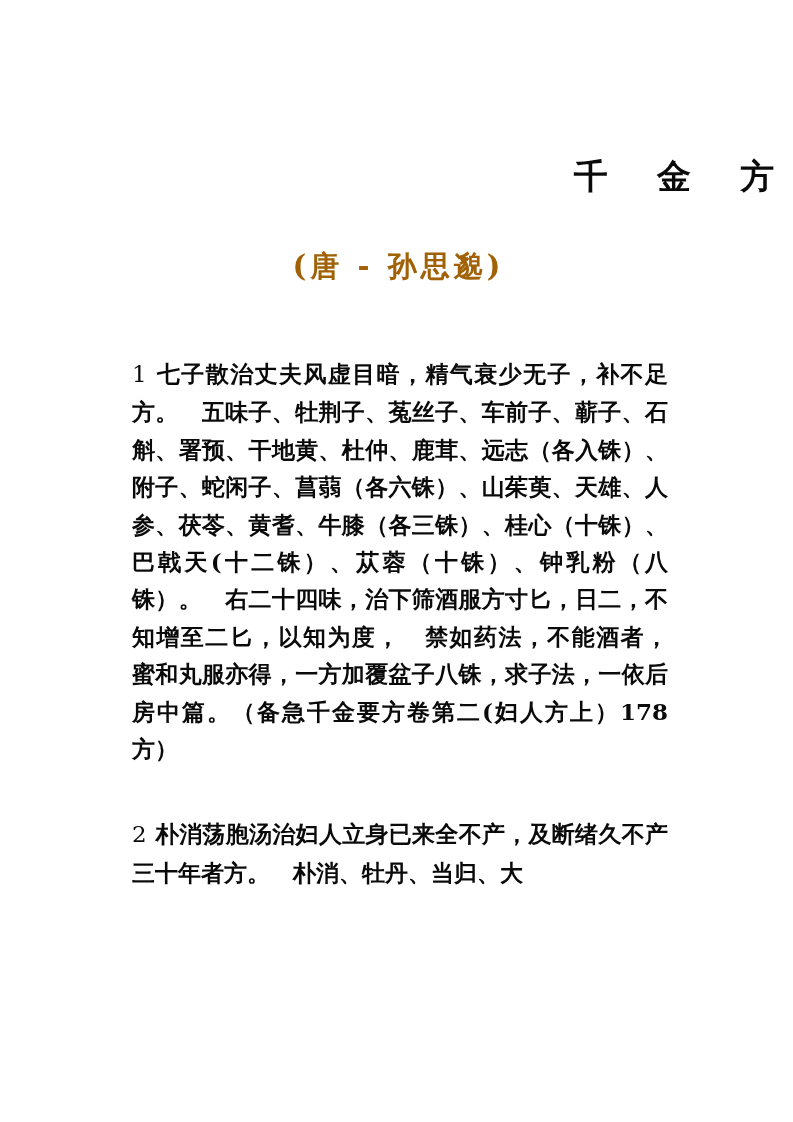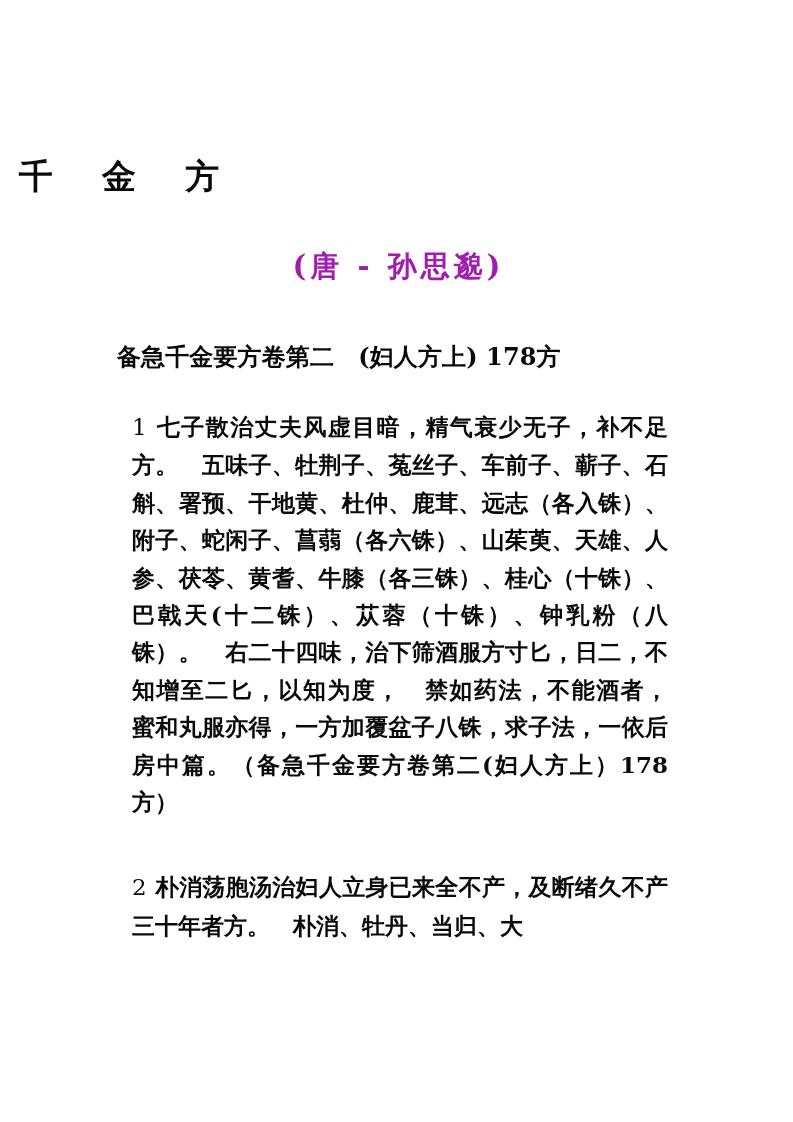--- a/index.html
+++ b/index.html
@@ -24,21 +24,21 @@
     background: #ffffff;
     padding: 0;
   }
 
   
   .doc-title {
     position: absolute;
     left: 0;
     right: 0;
     top: 136px;
-    text-align: left;
+    text-align: right;
     font-family: "DejaVu Serif", "Liberation Serif", serif;
     font-weight: 700;
     font-size: 34px;
     line-height: 1;
     letter-spacing: 0.55em;
     text-indent: 0.55em;
     color: #0a0a0a;
     white-space: nowrap;
   }
 
@@ -47,21 +47,21 @@
     left: 0;
     right: 0;
     top: 228px;
     text-align: center;
     font-family: "DejaVu Serif", "Liberation Serif", serif;
     font-weight: 700;
     font-size: 29px;
     line-height: 1;
     letter-spacing: 0.14em;
     text-indent: 0.14em;
-    color: #a21caf;
+    color: #a16207;
     white-space: nowrap;
   }
 
   
   .content {
     position: absolute;
     left: 117px;
     top: 340px;
     width: 566px;
   }
@@ -111,20 +111,19 @@
 <body>
 
 <div class="page">
 
   <h1 class="doc-title">千 金 方</h1>
 
   <h2 class="doc-subtitle">(唐 - 孙思邈)</h2>
 
   <div class="content">
 
-    <div class="section-heading">备急千金要方卷第二　(妇人方上) 178方</div>
 
     <p class="entry"><span class="entry-num">1</span><span class="entry-body"> 七子散治丈夫风虚目暗，精气衰少无子，补不足方。　五味子、牡荆子、菟丝子、车前子、蕲子、石斛、署预、干地黄、杜仲、鹿茸、远志（各入铢）、附子、蛇闲子、菖蒻（各六铢）、山茱萸、天雄、人参、茯苓、黄耆、牛膝（各三铢）、桂心（十铢）、巴戟天(十二铢）、苁蓉（十铢）、钟乳粉（八铢）。　右二十四味，治下筛酒服方寸匕，日二，不知增至二匕，以知为度，　禁如药法，不能酒者，　蜜和丸服亦得，一方加覆盆子八铢，求子法，一依后房中篇。（备急千金要方卷第二(妇人方上）178方）</span></p>
 
     <p class="entry"><span class="entry-num">2</span><span class="entry-body"> 朴消荡胞汤治妇人立身已来全不产，及断绪久不产三十年者方。　朴消、牡丹、当归、大</span></p>
 
   </div>
 </div>
 
 </body></html>

